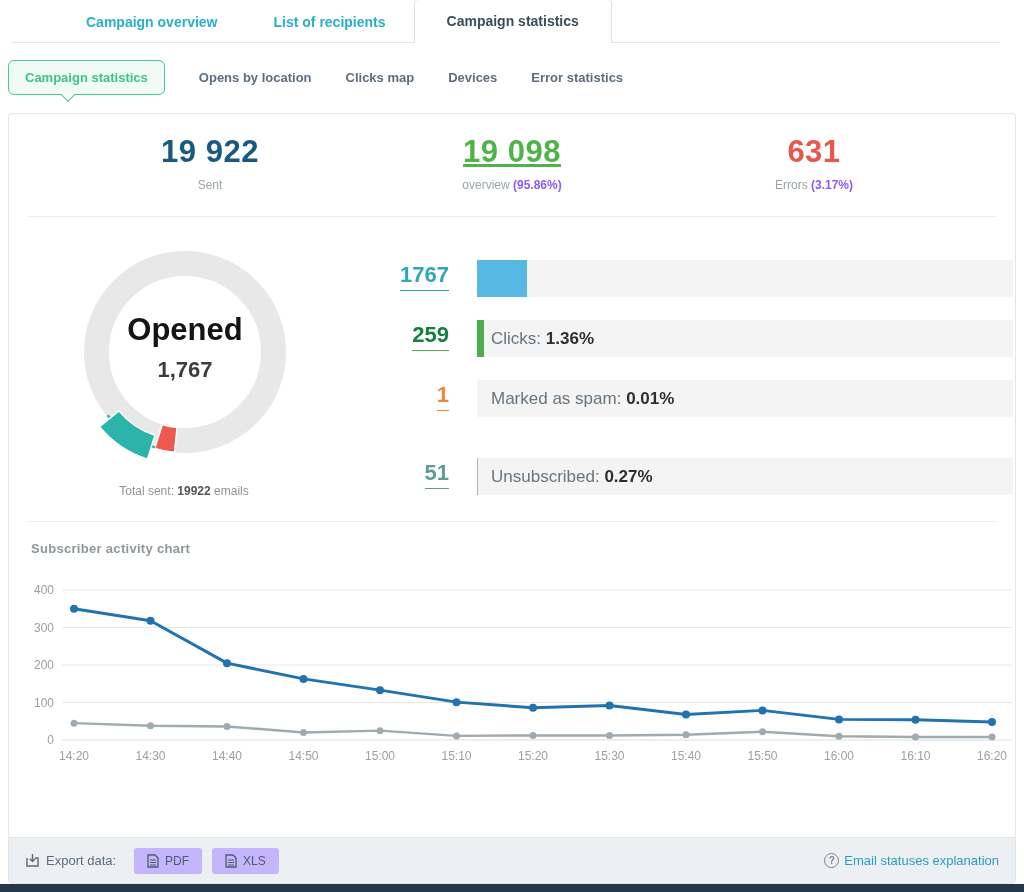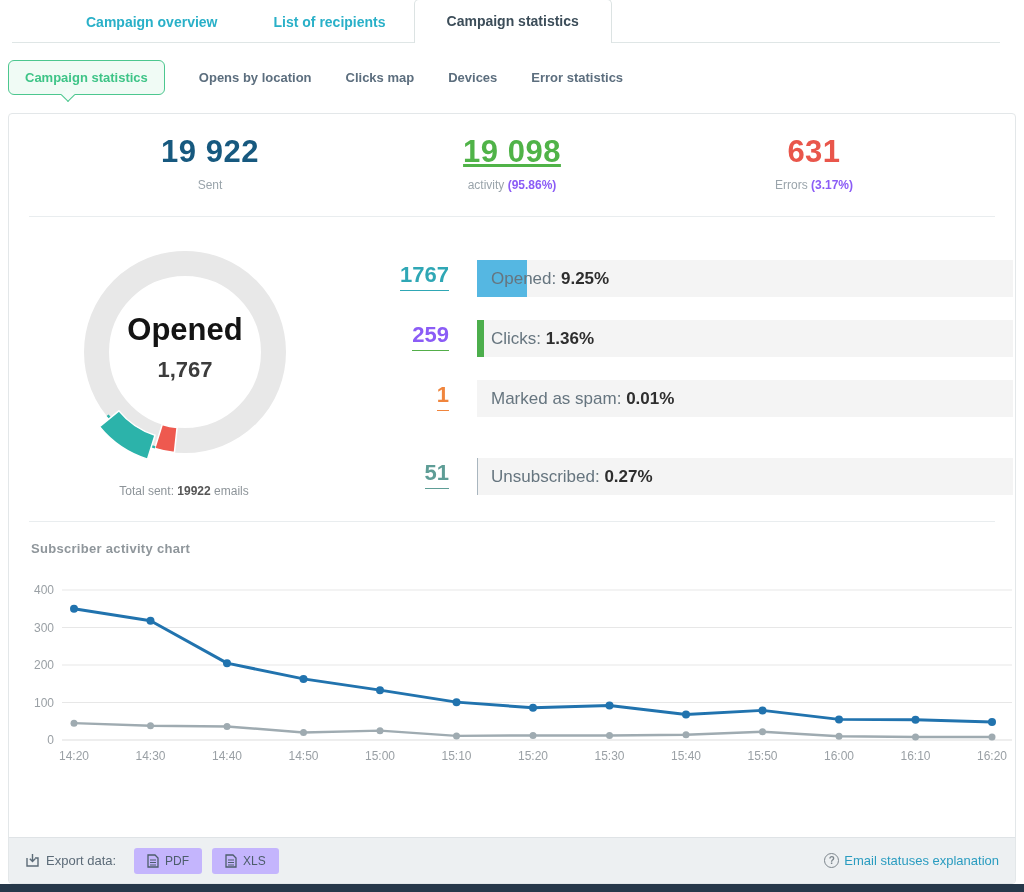--- a/index.html
+++ b/index.html
@@ -96,21 +96,21 @@
 <div class="panel">
 
   <div class="summary">
     <div class="sum-col">
       <div class="sum-value" id="sent-value" style="color: rgb(23, 89, 127);">19 922</div>
       <div class="sum-label">Sent</div>
     </div>
     <div class="sum-col">
       <div class="sum-value" id="delivered-value" style="color: rgb(80, 179, 72); text-decoration: underline;">19 098</div>
       <div class="sum-label">
-        <span>activity</span>
+        <span>overview</span>
         <b>(95.86%)</b>
       </div>
     </div>
     <div class="sum-col">
       <div class="sum-value" id="errors-value" style="color: rgb(233, 86, 75);">631</div>
       <div class="sum-label">
         <span>Errors</span>
         <b>(3.17%)</b>
       </div>
     </div>
@@ -132,28 +132,24 @@
   <div class="donut-note">
     <span>Total sent:</span>
     <b>19922</b>
     <span>emails</span>
   </div>
 
   <div class="metric-row" style="top:146px">
     <div class="m-count-box"><a href="#" class="m-count-link" style="color: rgb(47, 167, 181); border-bottom-color: rgb(47, 167, 181);">1767</a></div>
     <div class="m-bar">
       <div class="m-fill" style="width: 9.25%; background: rgb(85, 183, 226);"></div>
-      <div class="m-text">
-        <span>Opened:</span>
-        <b>9.25%</b>
-      </div>
     </div>
   </div>
   <div class="metric-row" style="top:206px">
-    <div class="m-count-box"><a href="#" class="m-count-link" style="color: #8b5cf6; border-bottom-color: rgb(83, 174, 73);">259</a></div>
+    <div class="m-count-box"><a href="#" class="m-count-link" style="color: #15803d; border-bottom-color: rgb(83, 174, 73);">259</a></div>
     <div class="m-bar">
       <div class="m-fill" style="width: 1.36%; background: rgb(76, 174, 76);"></div>
       <div class="m-text">
         <span>Clicks:</span>
         <b>1.36%</b>
       </div>
     </div>
   </div>
   <div class="metric-row" style="top:266px">
     <div class="m-count-box"><a href="#" class="m-count-link" style="color: rgb(240, 133, 61); border-bottom-color: rgb(240, 133, 61);">1</a></div>

